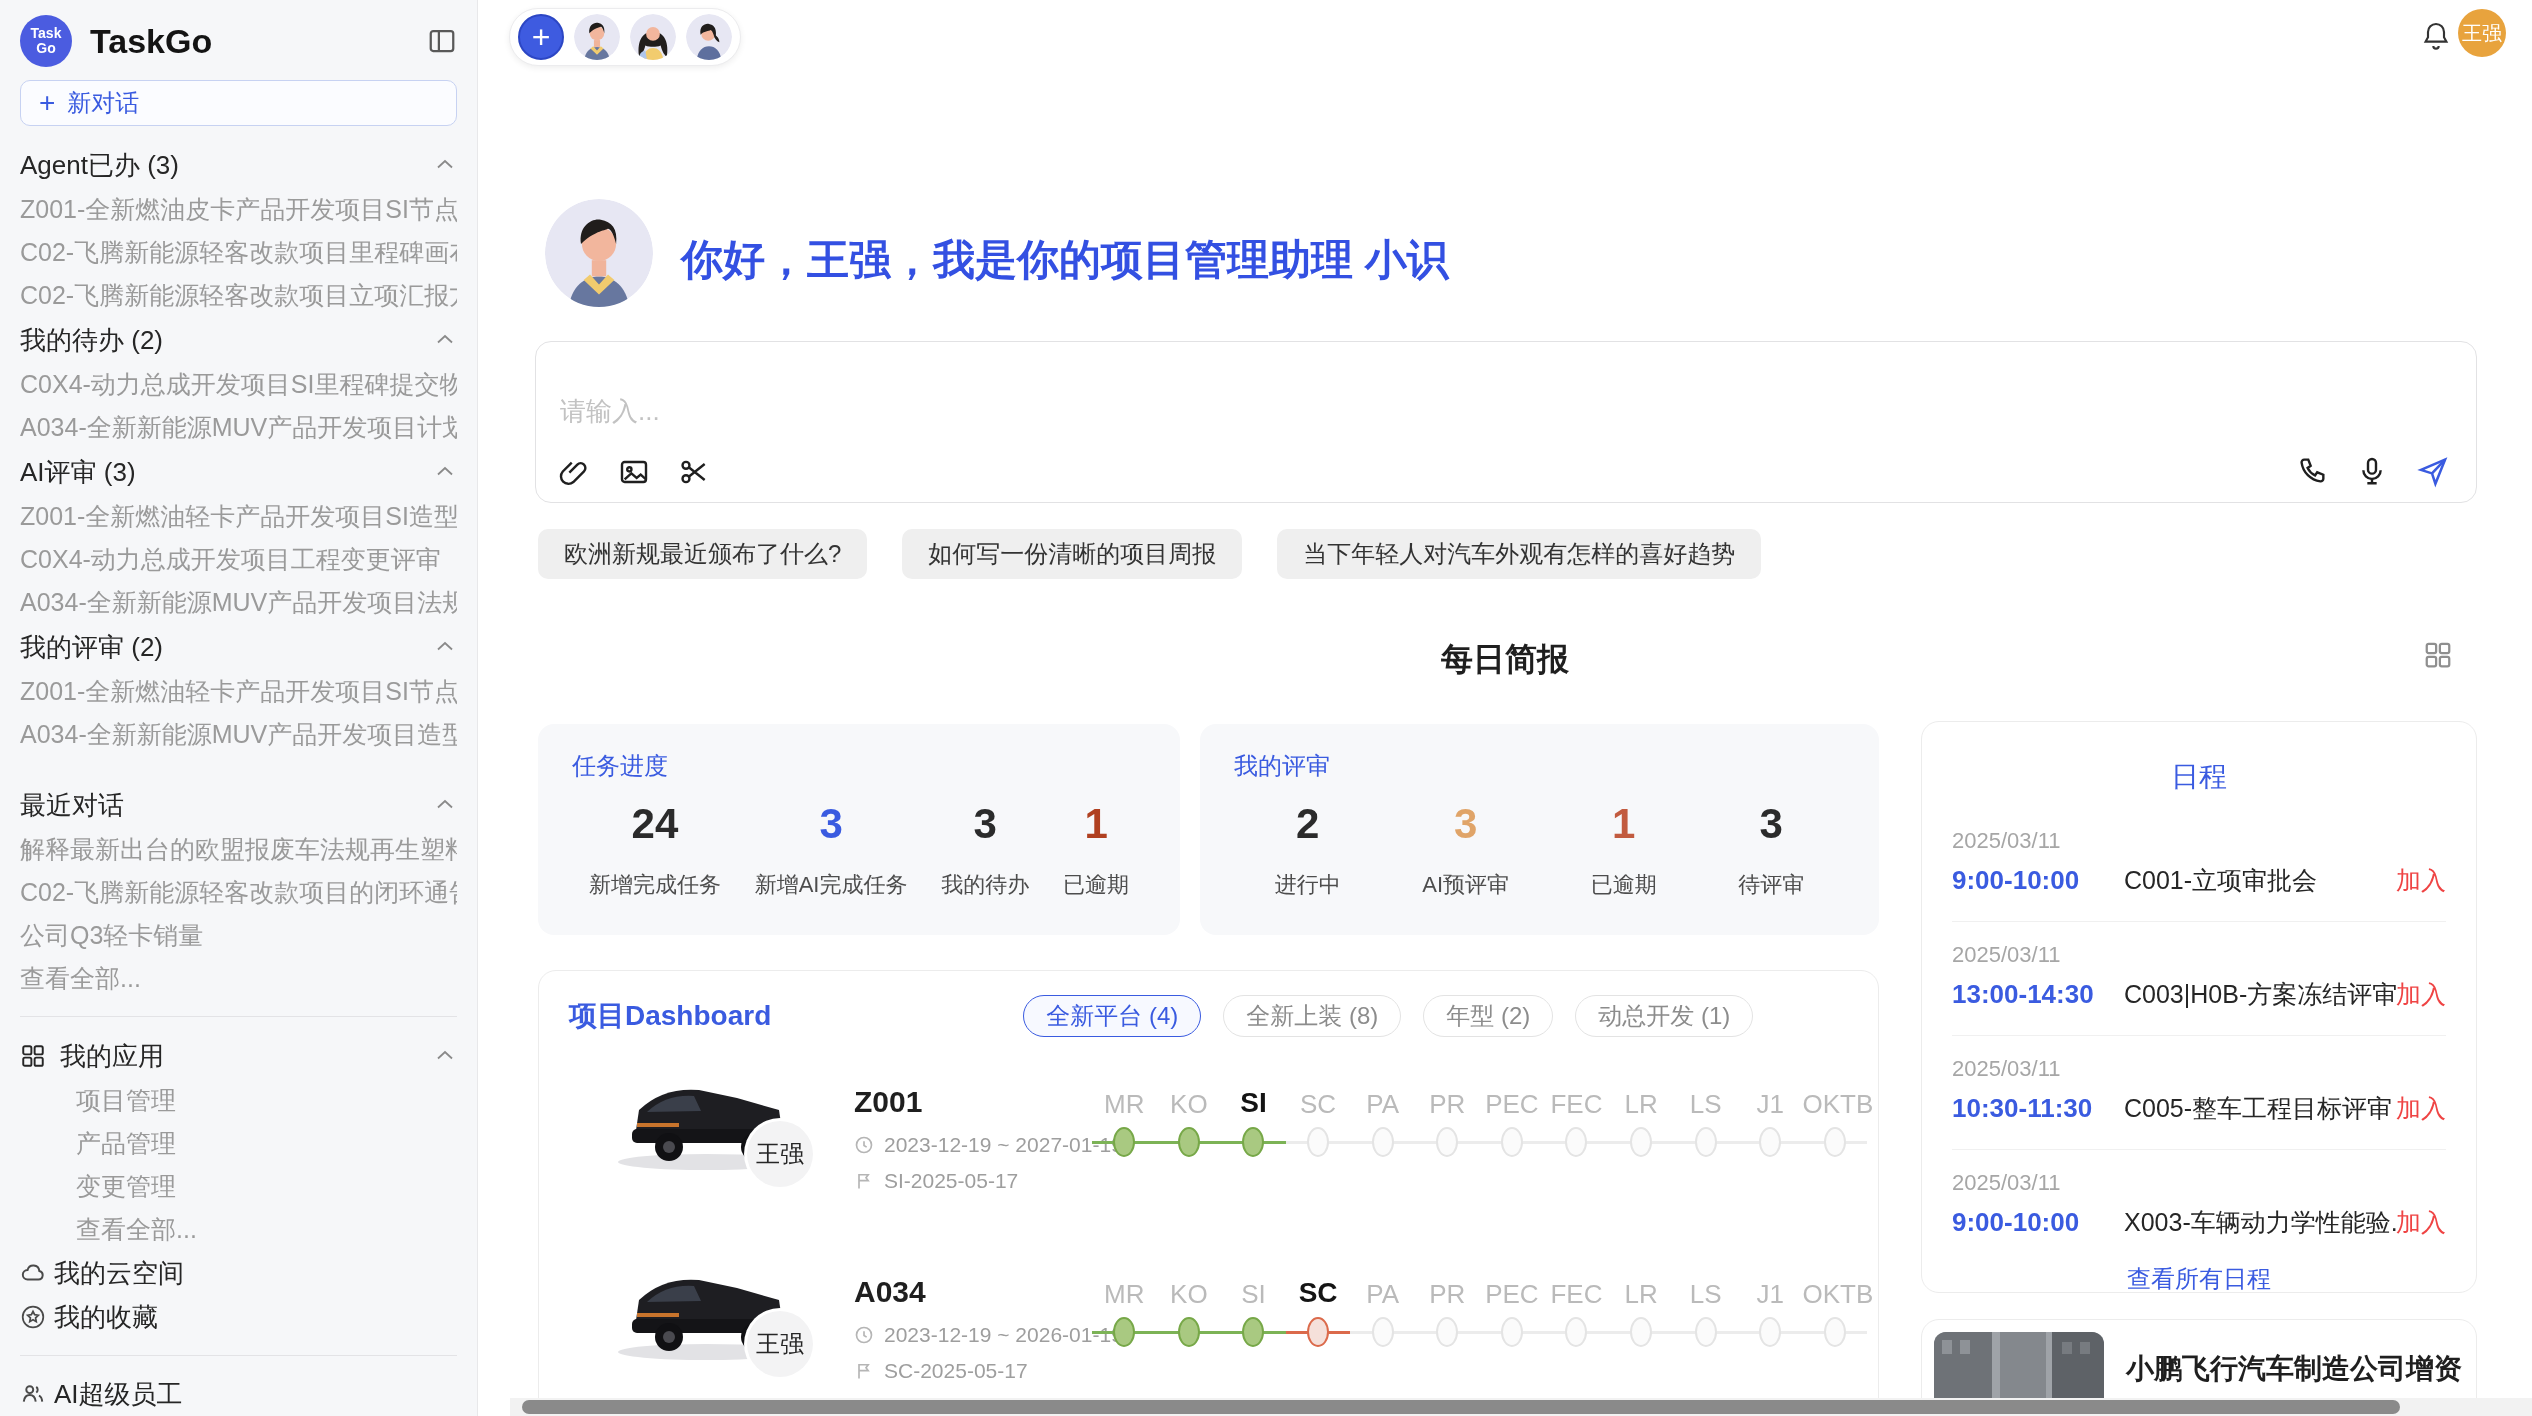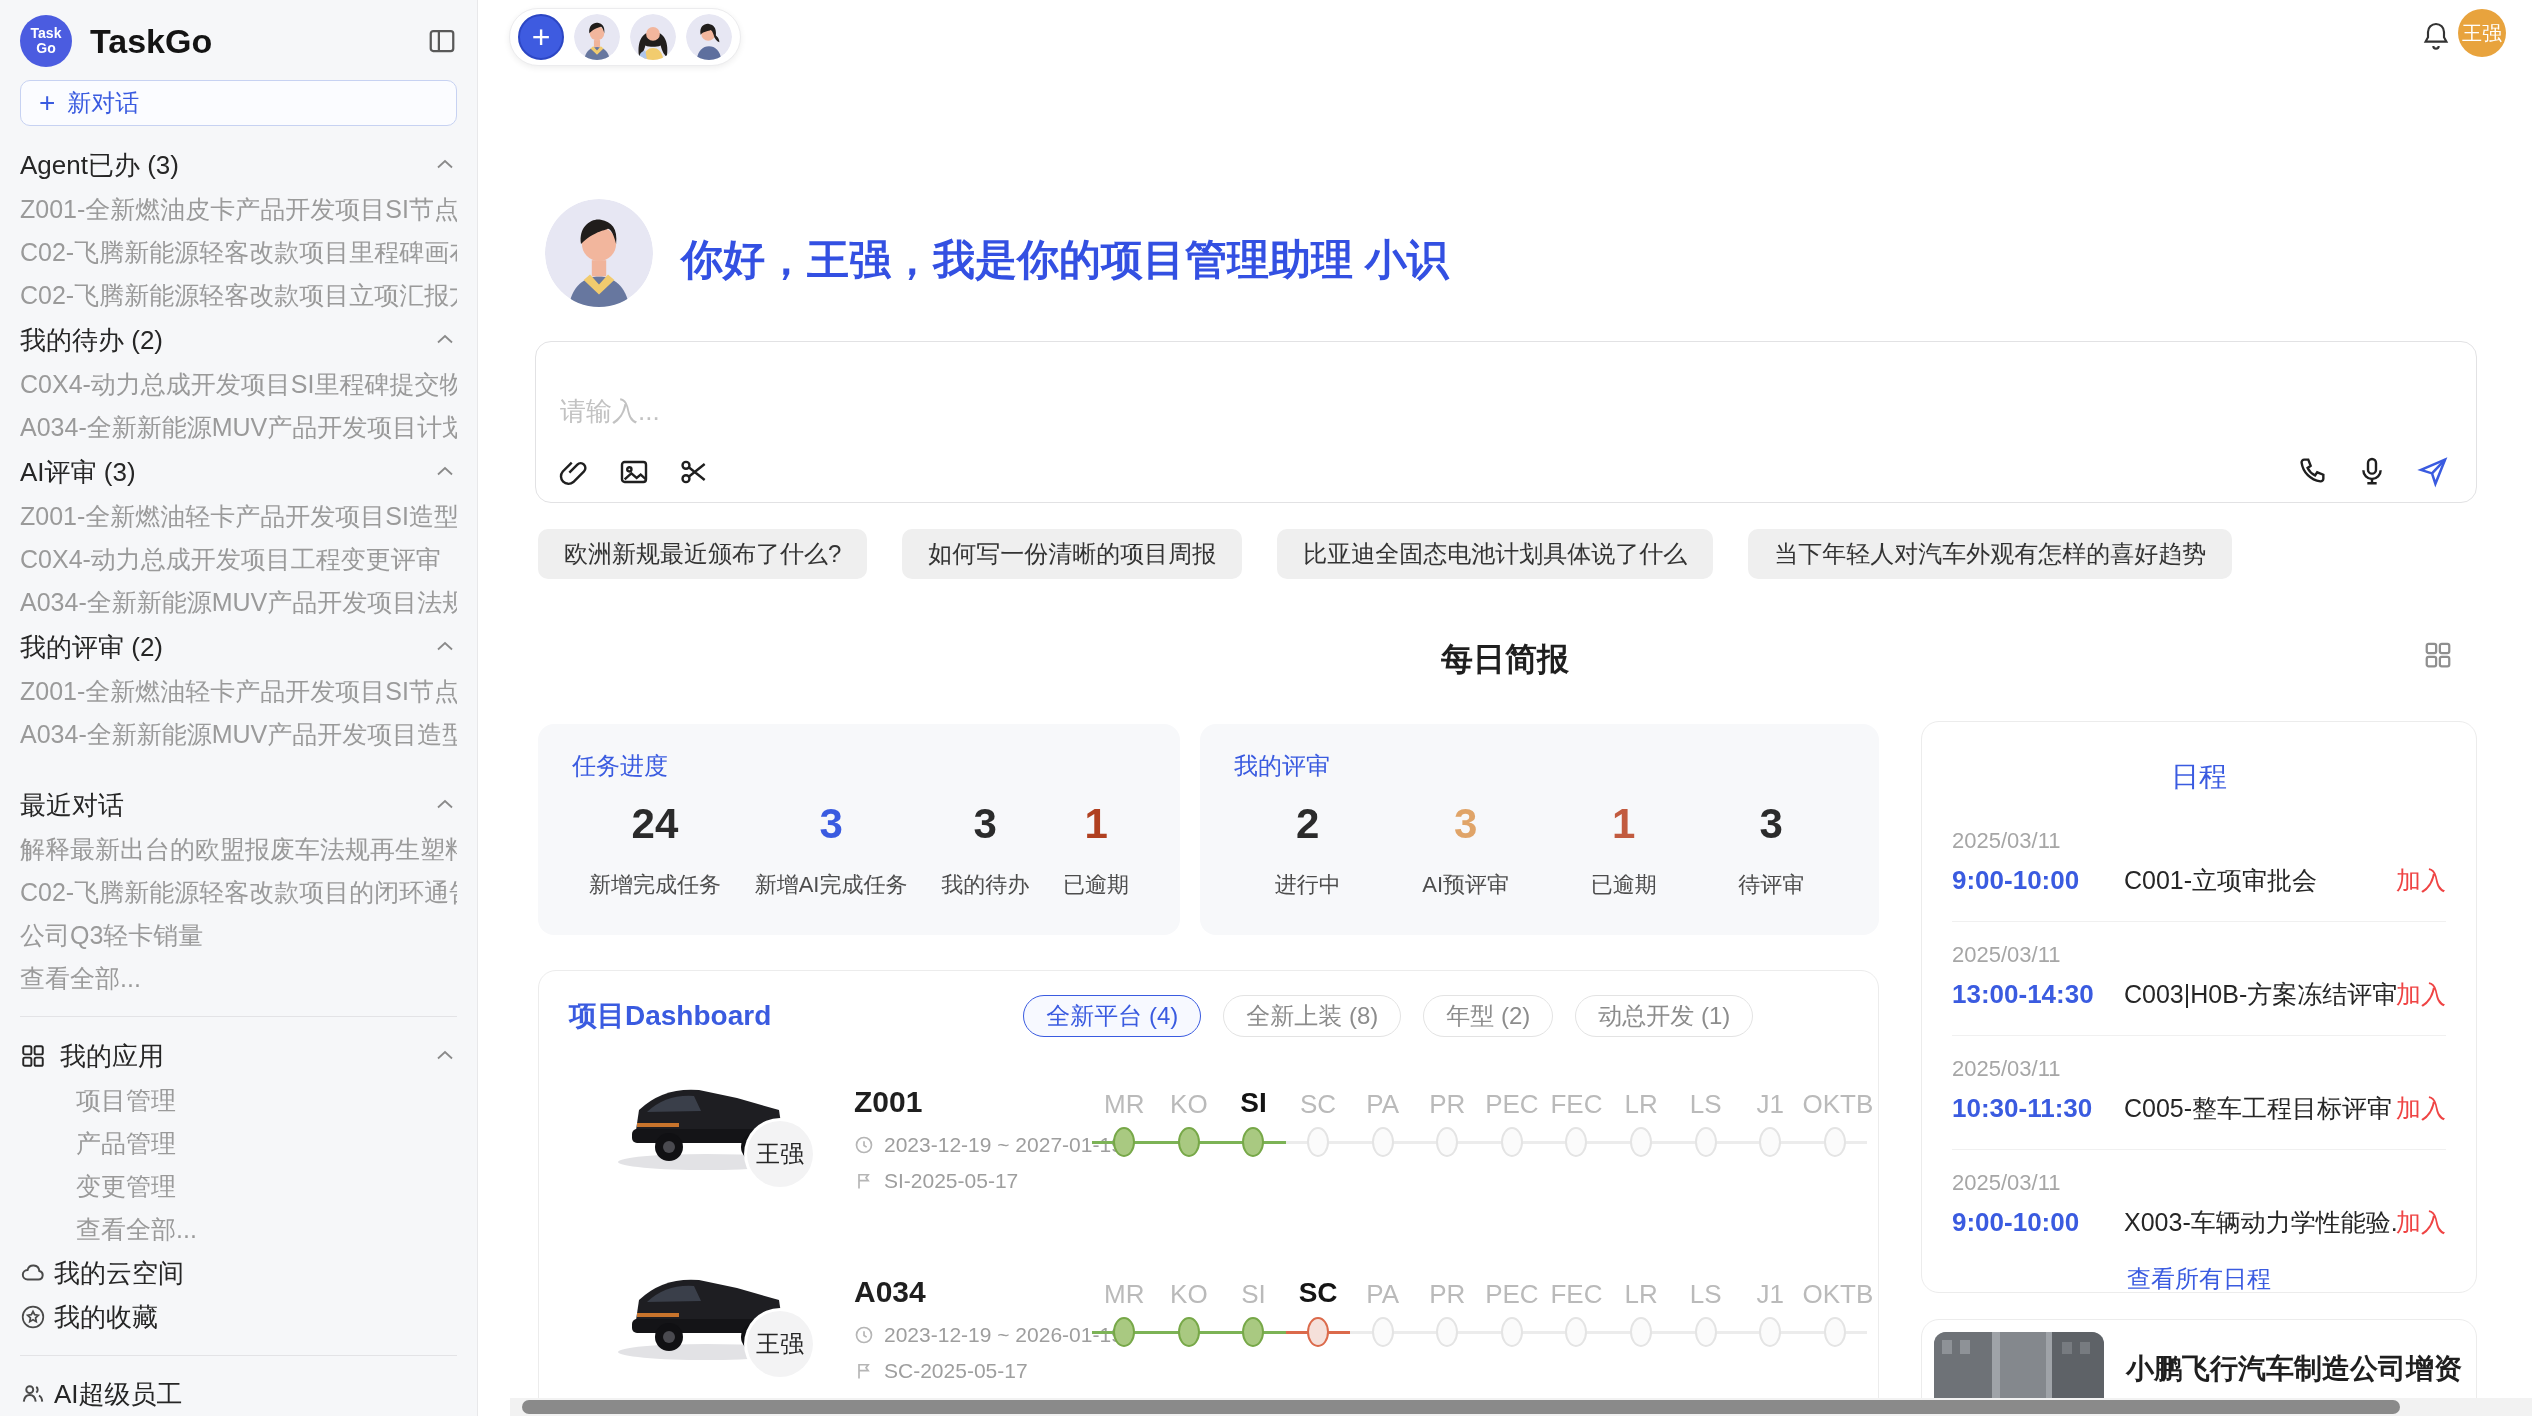--- a/index.html
+++ b/index.html
@@ -354,21 +354,20 @@
               <path d="M3.5 11.2L20.5 4l-6.8 17-2.4-7.3-7.8-2.5z"></path>
               <path d="M11.3 13.7L20.5 4"></path>
             </svg>
         </div>
       </div>
     </div>
 
     <div class="chips" id="chips">
         <div class="chip">欧洲新规最近颁布了什么?</div>
         <div class="chip">如何写一份清晰的项目周报</div>
-        <div class="chip">比亚迪全固态电池计划具体说了什么</div>
         <div class="chip">当下年轻人对汽车外观有怎样的喜好趋势</div>
       </div>
 
     <div class="brief-title">每日简报</div>
     <div class="brief-grid-ic">
       <svg viewBox="0 0 24 24" fill="none" stroke="currentColor" stroke-width="1.8" width="30" height="30">
           <rect x="3" y="3" width="7.5" height="7.5" rx="1.5"></rect>
           <rect x="13.5" y="3" width="7.5" height="7.5" rx="1.5"></rect>
           <rect x="3" y="13.5" width="7.5" height="7.5" rx="1.5"></rect>
           <rect x="13.5" y="13.5" width="7.5" height="7.5" rx="1.5"></rect>

